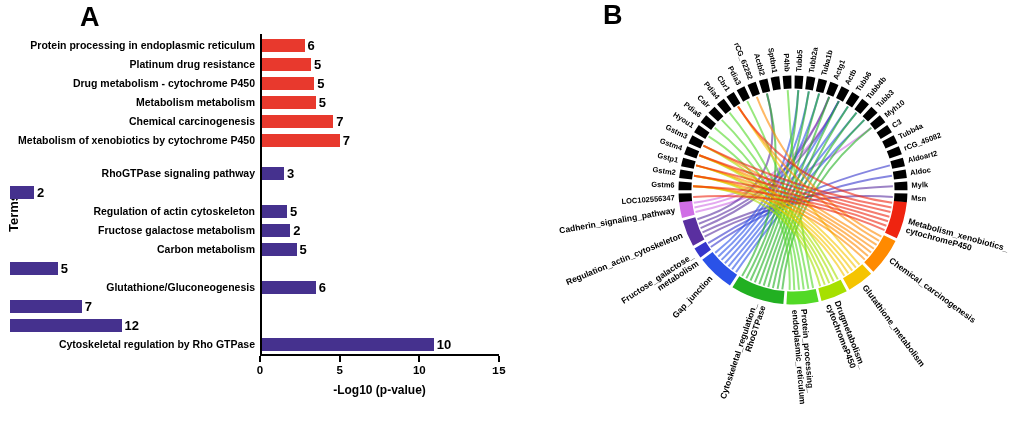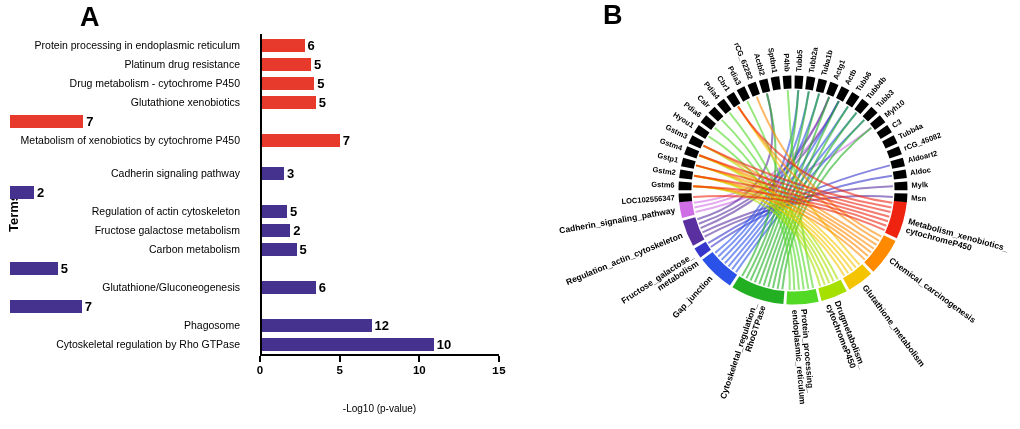--- a/index.html
+++ b/index.html
@@ -9,32 +9,32 @@
   .panel-a{left:0;width:545px;}
   .panel-b{left:545px;width:475px;}
   .panel-letter{position:absolute;font-size:27px;font-weight:bold;color:#000;}
   #panelA-letter{left:80px;top:2px;}
   #panelB-letter{left:58px;top:0px;}
   .terms-label{position:absolute;left:6px;top:232px;transform:rotate(-90deg);transform-origin:left top;
     font-size:13px;font-weight:bold;color:#000;}
   .chart-area{position:absolute;left:10px;top:36px;width:532px;height:392px;}
   #rows{position:absolute;left:0;top:0;width:532px;}
   .row{display:flex;align-items:center;height:19px;}
-  .term{width:250px;padding-right:20px;text-align:right;font-size:10.5px;font-weight:normal;color:#000;
+  .term{width:250px;padding-right:5px;text-align:right;font-size:10.5px;font-weight:bold;color:#000;
     white-space:nowrap;line-height:1;}
   .barwrap{display:flex;align-items:center;height:13px;}
   .bar{height:13px;}
   .count{margin-left:3px;font-size:13px;font-weight:bold;color:#000;line-height:1;}
   .group-gap{height:14px;}
   .yaxis-line{position:absolute;left:250px;top:-2px;width:2px;height:322px;background:#000;}
   .xaxis-line{position:absolute;left:250px;top:318px;width:239px;height:2px;background:#000;}
   .tick{position:absolute;top:320px;width:2px;height:6px;background:#000;}
   .tick-label{position:absolute;top:328px;width:30px;text-align:center;font-size:11.5px;font-weight:bold;color:#000;}
-  .xaxis-title{position:absolute;left:250px;top:367px;width:239px;text-align:center;font-size:10px;
-    font-weight:normal;color:#000;}
+  .xaxis-title{position:absolute;left:250px;top:347px;width:239px;text-align:center;font-size:12px;
+    font-weight:bold;color:#000;}
   #chord{position:absolute;left:0;top:0;}
 </style>
 </head>
 <body>
 
 <div class="figure">
 
   <div class="panel panel-a">
     <div class="panel-letter" id="panelA-letter">A</div>
     <div class="terms-label">Terms</div>
@@ -55,42 +55,43 @@
             </div>
           </div>
           <div class="row">
             <div class="term">Drug metabolism - cytochrome P450</div>
             <div class="barwrap">
               <div class="bar" style="width: 54.2px; background: rgb(232, 57, 45);"></div>
               <div class="count">5</div>
             </div>
           </div>
           <div class="row">
-            <div class="term">Glutathione xenobiotics</div>
+            <div class="term">Metabolism metabolism</div>
             <div class="barwrap">
               <div class="bar" style="width: 55.8px; background: rgb(232, 57, 45);"></div>
               <div class="count">5</div>
             </div>
           </div>
           <div class="row">
+            <div class="term">Chemical carcinogenesis</div>
             <div class="barwrap">
               <div class="bar" style="width: 73.3px; background: rgb(232, 57, 45);"></div>
               <div class="count">7</div>
             </div>
           </div>
           <div class="row">
             <div class="term">Metabolism of xenobiotics by cytochrome P450</div>
             <div class="barwrap">
               <div class="bar" style="width: 79.7px; background: rgb(232, 57, 45);"></div>
               <div class="count">7</div>
             </div>
           </div>
           <div class="group-gap"></div>
           <div class="row">
-            <div class="term">Cadherin signaling pathway</div>
+            <div class="term">RhoGTPase signaling pathway</div>
             <div class="barwrap">
               <div class="bar" style="width: 23.9px; background: rgb(69, 49, 142);"></div>
               <div class="count">3</div>
             </div>
           </div>
           <div class="row">
             <div class="barwrap">
               <div class="bar" style="width: 23.9px; background: rgb(69, 49, 142);"></div>
               <div class="count">2</div>
             </div>
@@ -129,21 +130,20 @@
               <div class="count">6</div>
             </div>
           </div>
           <div class="row">
             <div class="barwrap">
               <div class="bar" style="width: 71.7px; background: rgb(69, 49, 142);"></div>
               <div class="count">7</div>
             </div>
           </div>
           <div class="row">
-            <div class="term">Phagosome</div>
             <div class="barwrap">
               <div class="bar" style="width: 111.5px; background: rgb(69, 49, 142);"></div>
               <div class="count">12</div>
             </div>
           </div>
           <div class="row">
             <div class="term">Cytoskeletal regulation by Rho GTPase</div>
             <div class="barwrap">
               <div class="bar" style="width: 173.7px; background: rgb(69, 49, 142);"></div>
               <div class="count">10</div>

